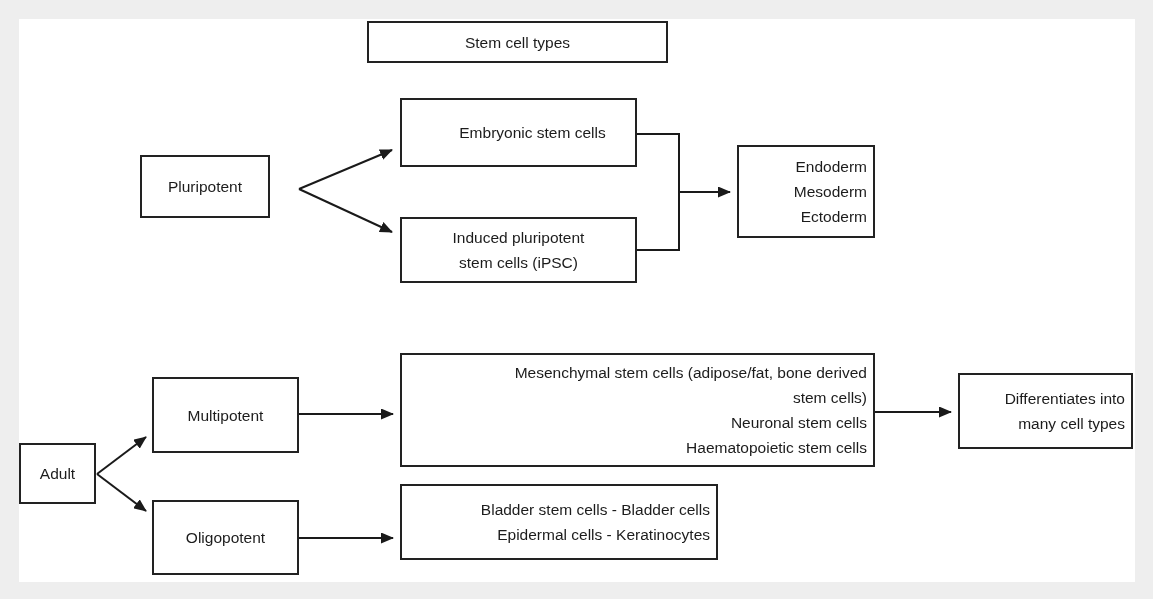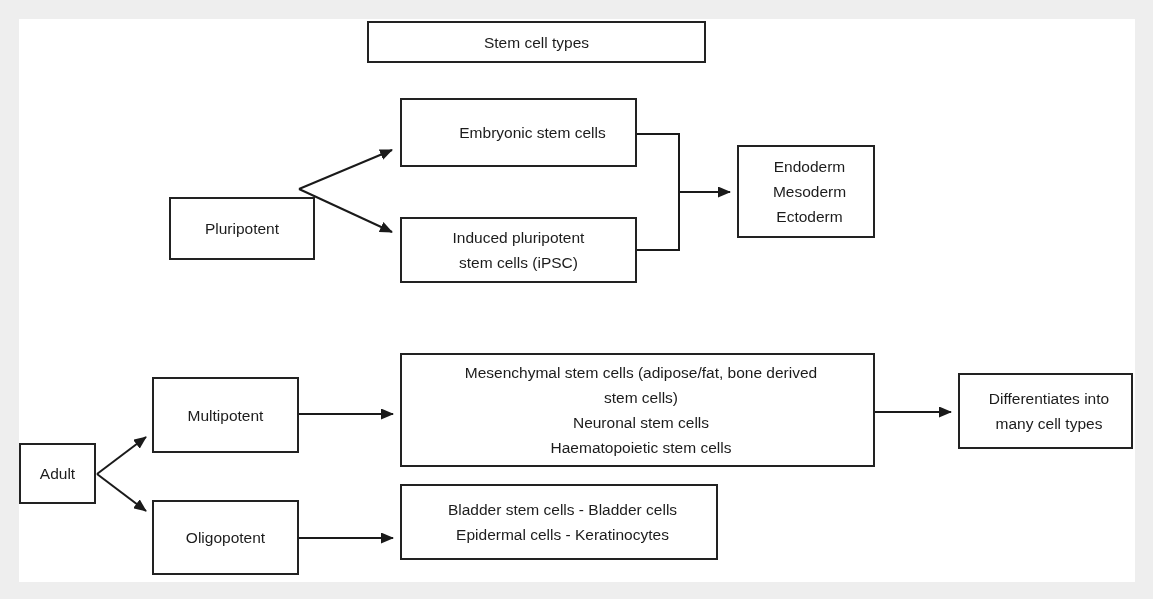--- a/index.html
+++ b/index.html
@@ -32,21 +32,21 @@
     background: #ffffff;
     border: 2px solid #222222;
     color: #1c1c1c;
     font-size: 15.5px;
     line-height: 25px;
     display: flex;
     flex-direction: column;
     justify-content: center;
   }
   .box.center { align-items: center; text-align: center; }
-  .box.left   { align-items: center; text-align: left; padding-left: 13px; padding-right: 6px; }
+  .box.left   { align-items: flex-end; text-align: left; padding-left: 13px; padding-right: 6px; }
   .line { white-space: nowrap; }
 </style>
 </head>
 <body>
 
 <div class="stage">
   <div class="canvas"></div>
 
   <svg class="edges" viewBox="0 0 1153 599" xmlns="http://www.w3.org/2000/svg">
     <defs>
@@ -62,25 +62,25 @@
       <line x1="679" y1="133" x2="679" y2="251"></line>
       <line x1="679" y1="192" x2="730" y2="192" marker-end="url(#arrow)"></line>
       <line x1="97" y1="474" x2="146" y2="437" marker-end="url(#arrow)"></line>
       <line x1="97" y1="474" x2="146" y2="511" marker-end="url(#arrow)"></line>
       <line x1="299" y1="414" x2="393" y2="414" marker-end="url(#arrow)"></line>
       <line x1="299" y1="538" x2="393" y2="538" marker-end="url(#arrow)"></line>
       <line x1="875" y1="412" x2="951" y2="412" marker-end="url(#arrow)"></line>
     </g>
   </svg>
 
-  <div class="box center" style="left:367px; top:21px; width:339px; height:42px;">
+  <div class="box center" style="left:367px; top:21px; width:301px; height:42px;">
     <div class="line">Stem cell types</div>
   </div>
 
-  <div class="box center" style="left:169px; top:155px; width:146px; height:63px;margin-top:42px;">
+  <div class="box center" style="left:140px; top:155px; width:130px; height:63px;">
     <div class="line">Pluripotent</div>
   </div>
 
   <div class="box center" style="left:400px; top:98px; width:237px; height:69px;padding-left:28px;">
     <div class="line">Embryonic stem cells</div>
   </div>
 
   <div class="box center" style="left:400px; top:217px; width:237px; height:66px;text-align:right;">
     <div class="line">Induced pluripotent</div>
     <div class="line">stem cells (iPSC)</div>

